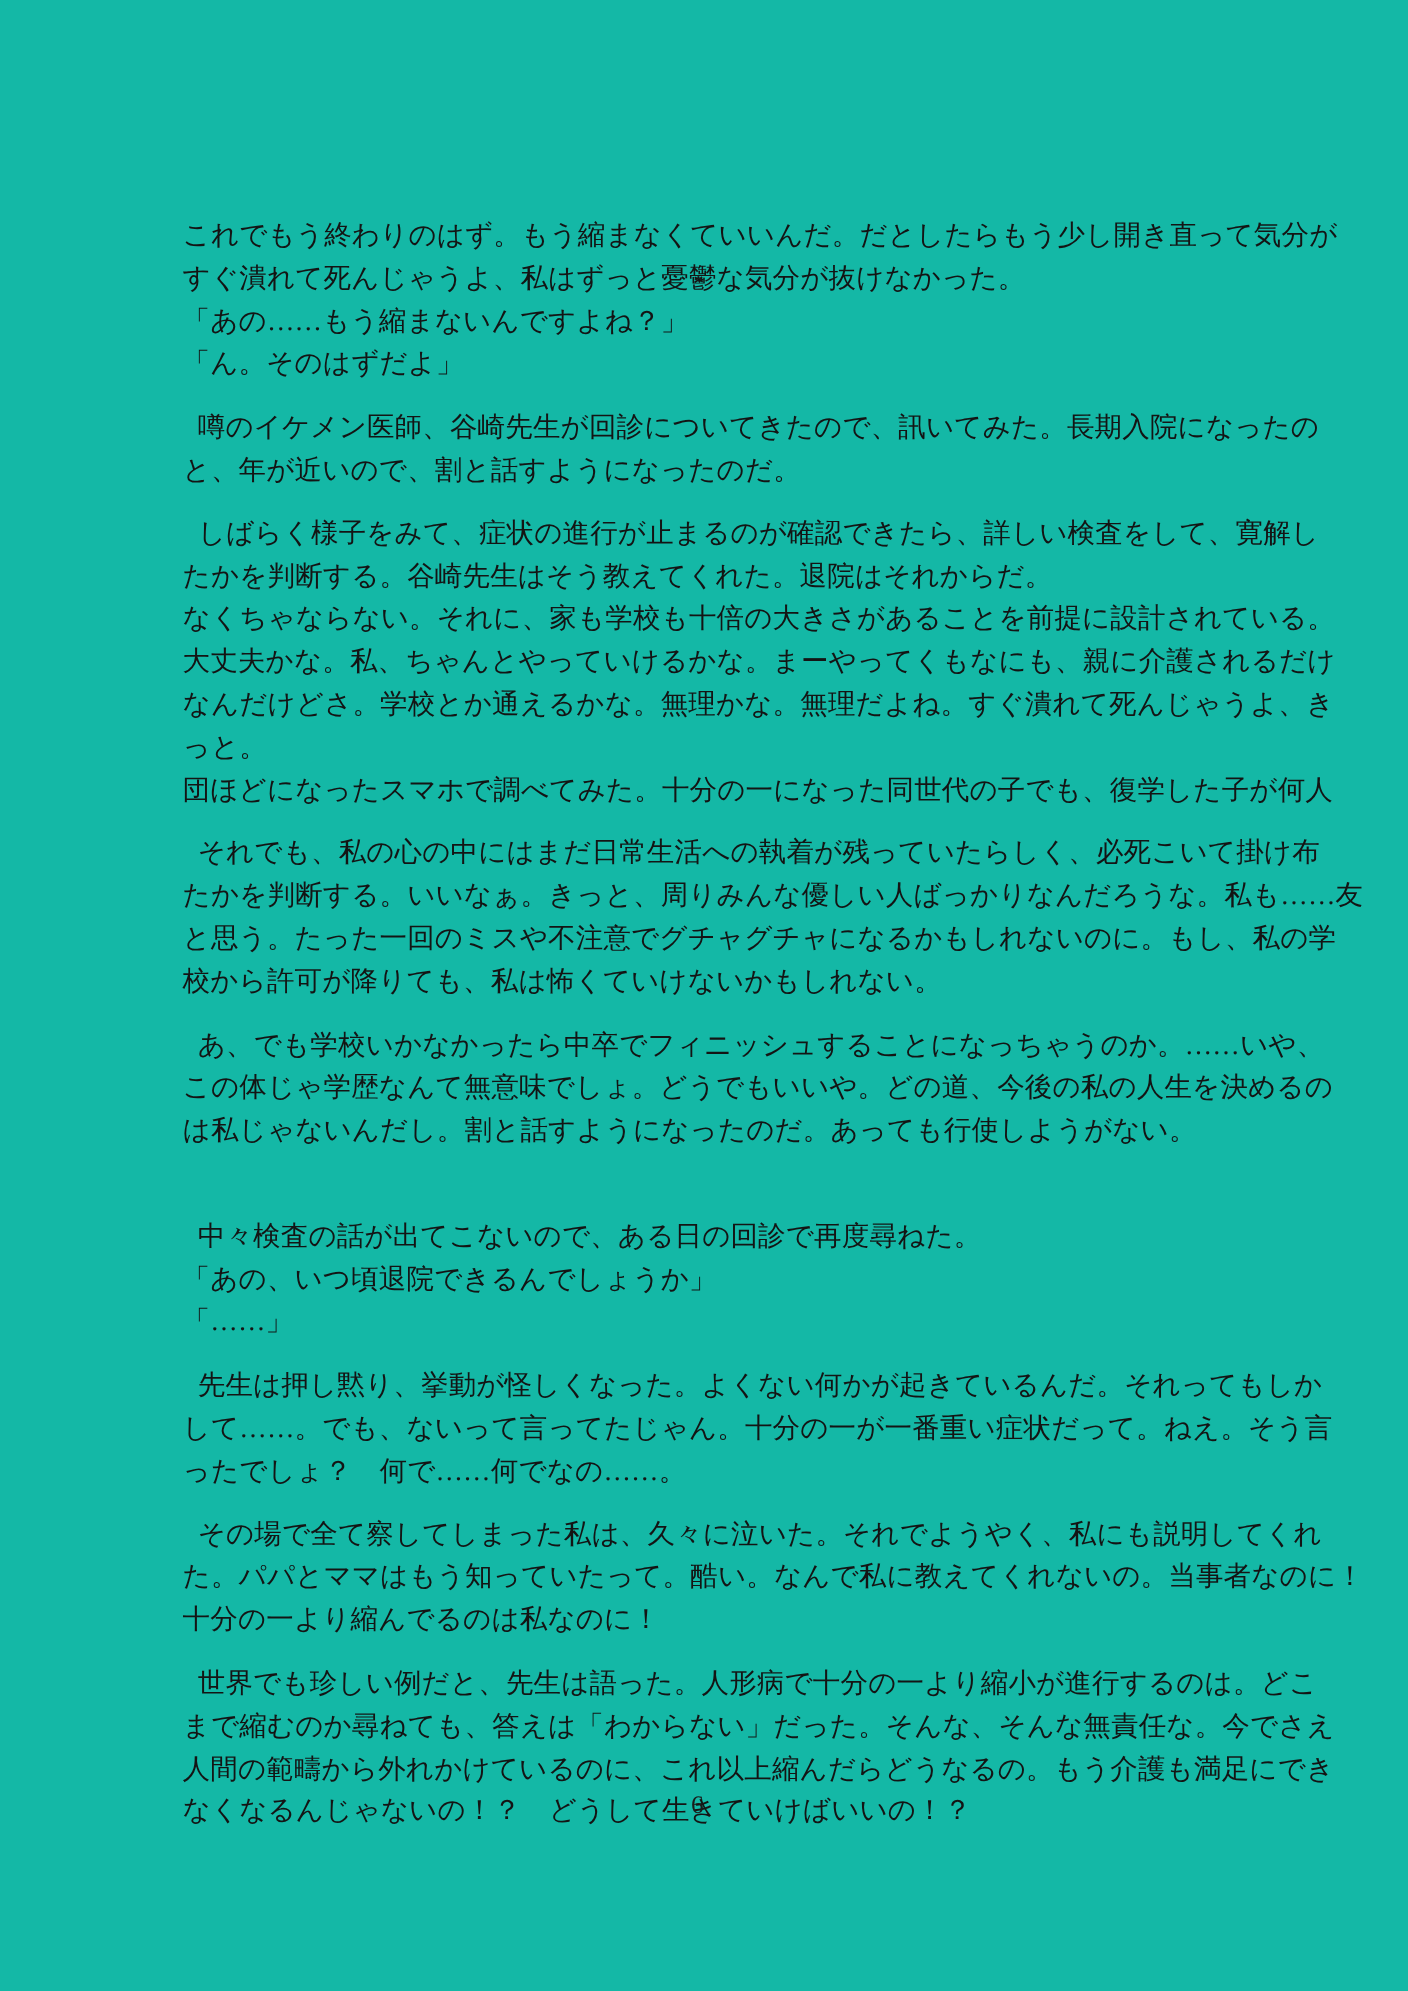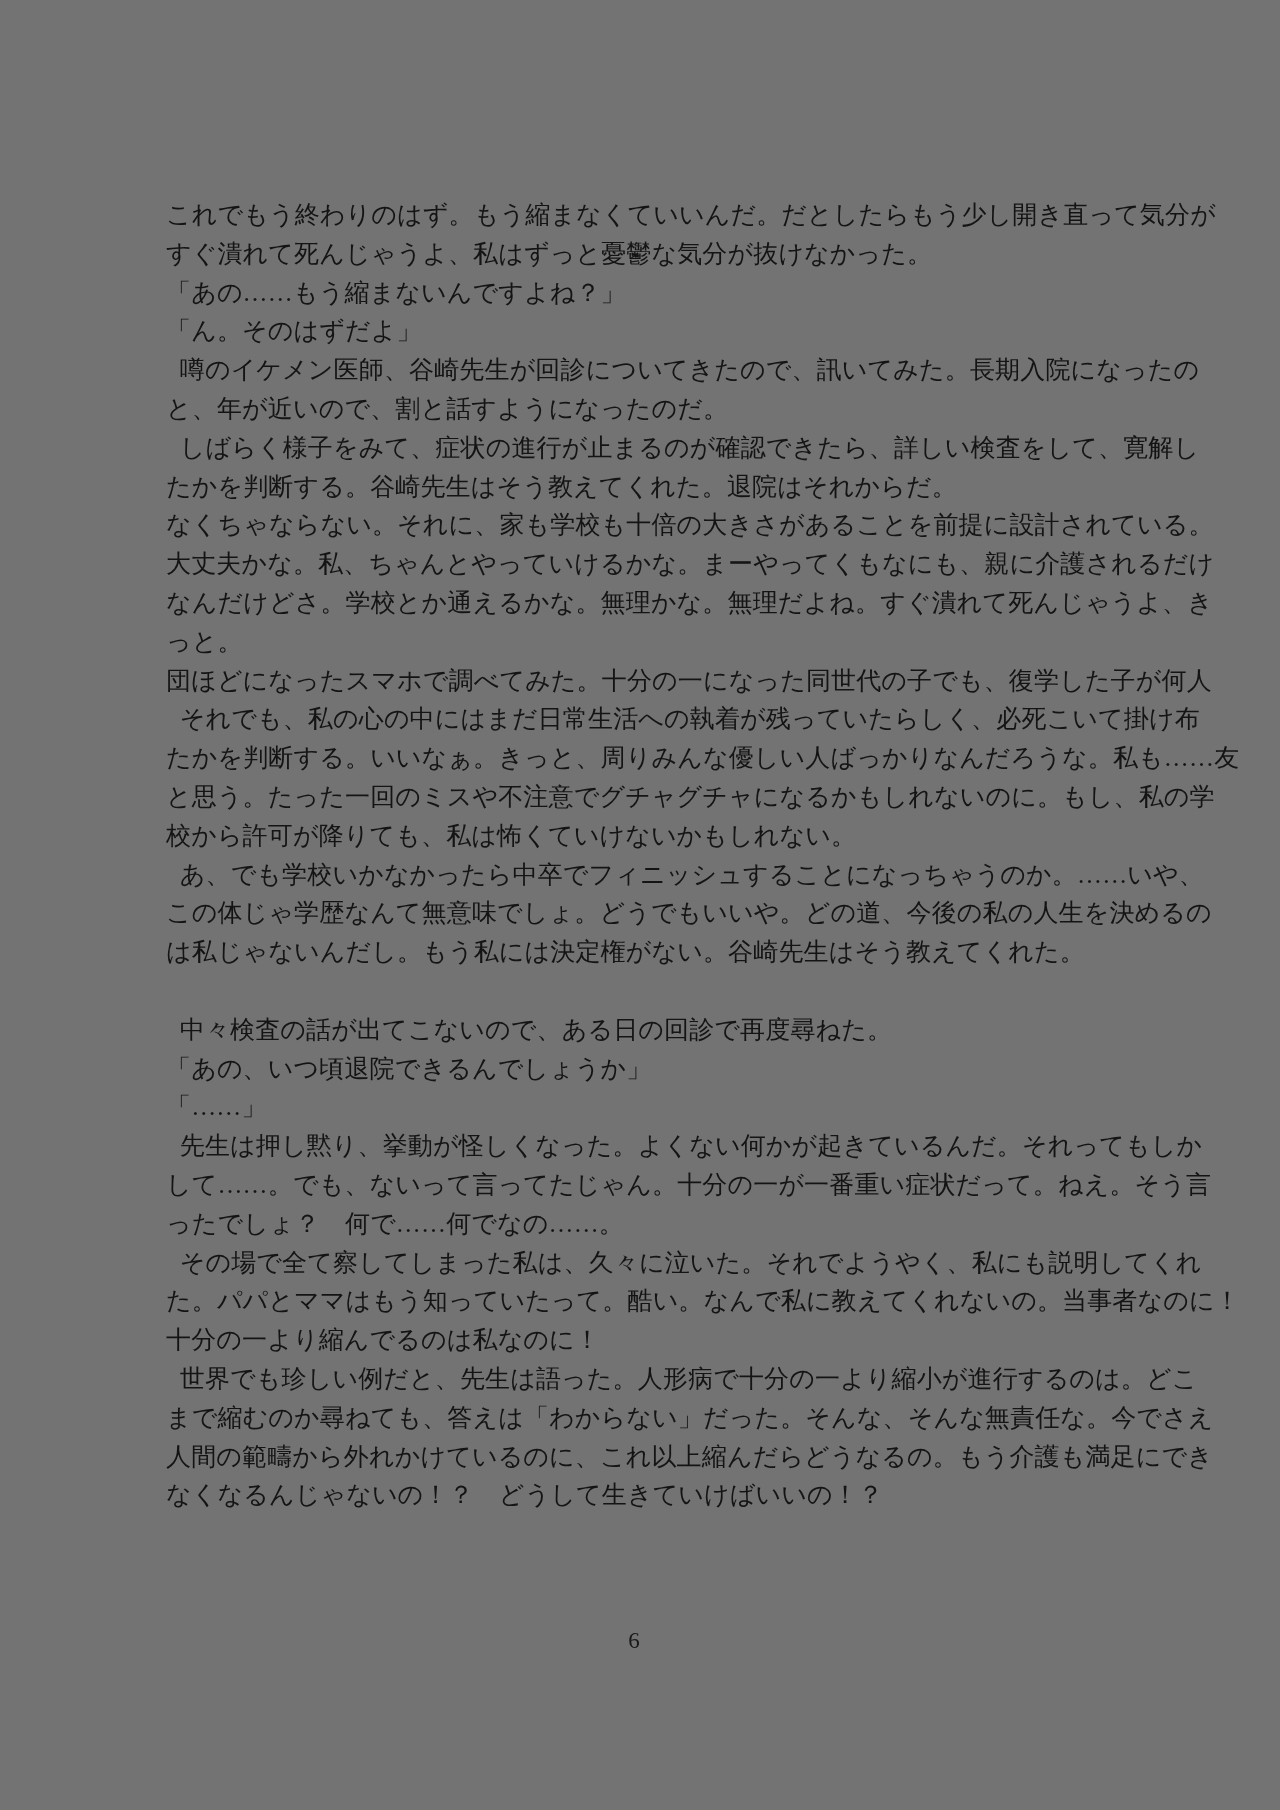--- a/index.html
+++ b/index.html
@@ -4,41 +4,42 @@
 <style>
   html, body {
     margin: 0;
     padding: 0;
     background: #ffffff;
   }
   .page {
     position: relative;
     width: 1280px;
     height: 1810px;
-    background: #737373;
+    background: #14b8a6;
     overflow: hidden;
     font-family: "Liberation Serif", "DejaVu Serif", serif;
     color: #141414;
   }
   .text-block {
     position: absolute;
     left: 166px;
     top: 196px;
     width: 936px;
   }
   .line {
     font-size: 25px;
     line-height: 38.8px;
     min-height: 38.8px;
     white-space: nowrap;
     letter-spacing: 0.15px;
     text-align: left;
   }
   .line.indent {
     text-indent: 0.55em;
+    margin-top: 19px;
   }
   .page-number {
     position: absolute;
     left: 166px;
     width: 936px;
     top: 1628px;
     text-align: center;
     font-size: 23px;
     color: #1a1a1a;
   }
@@ -60,21 +61,21 @@
       <div class="line">大丈夫かな。私、ちゃんとやっていけるかな。まーやってくもなにも、親に介護されるだけ</div>
       <div class="line">なんだけどさ。学校とか通えるかな。無理かな。無理だよね。すぐ潰れて死んじゃうよ、き</div>
       <div class="line">っと。</div>
       <div class="line">団ほどになったスマホで調べてみた。十分の一になった同世代の子でも、復学した子が何人</div>
       <div class="line indent">それでも、私の心の中にはまだ日常生活への執着が残っていたらしく、必死こいて掛け布</div>
       <div class="line">たかを判断する。いいなぁ。きっと、周りみんな優しい人ばっかりなんだろうな。私も……友</div>
       <div class="line">と思う。たった一回のミスや不注意でグチャグチャになるかもしれないのに。もし、私の学</div>
       <div class="line">校から許可が降りても、私は怖くていけないかもしれない。</div>
       <div class="line indent">あ、でも学校いかなかったら中卒でフィニッシュすることになっちゃうのか。……いや、</div>
       <div class="line">この体じゃ学歴なんて無意味でしょ。どうでもいいや。どの道、今後の私の人生を決めるの</div>
-      <div class="line">は私じゃないんだし。もう私には決定権がない。谷崎先生はそう教えてくれた。</div>
+      <div class="line">は私じゃないんだし。割と話すようになったのだ。あっても行使しようがない。</div>
       <div class="line"></div>
       <div class="line indent">中々検査の話が出てこないので、ある日の回診で再度尋ねた。</div>
       <div class="line">「あの、いつ頃退院できるんでしょうか」</div>
       <div class="line">「……」</div>
       <div class="line indent">先生は押し黙り、挙動が怪しくなった。よくない何かが起きているんだ。それってもしか</div>
       <div class="line">して……。でも、ないって言ってたじゃん。十分の一が一番重い症状だって。ねえ。そう言</div>
       <div class="line">ったでしょ？　何で……何でなの……。</div>
       <div class="line indent">その場で全て察してしまった私は、久々に泣いた。それでようやく、私にも説明してくれ</div>
       <div class="line">た。パパとママはもう知っていたって。酷い。なんで私に教えてくれないの。当事者なのに！</div>
       <div class="line">十分の一より縮んでるのは私なのに！</div>

